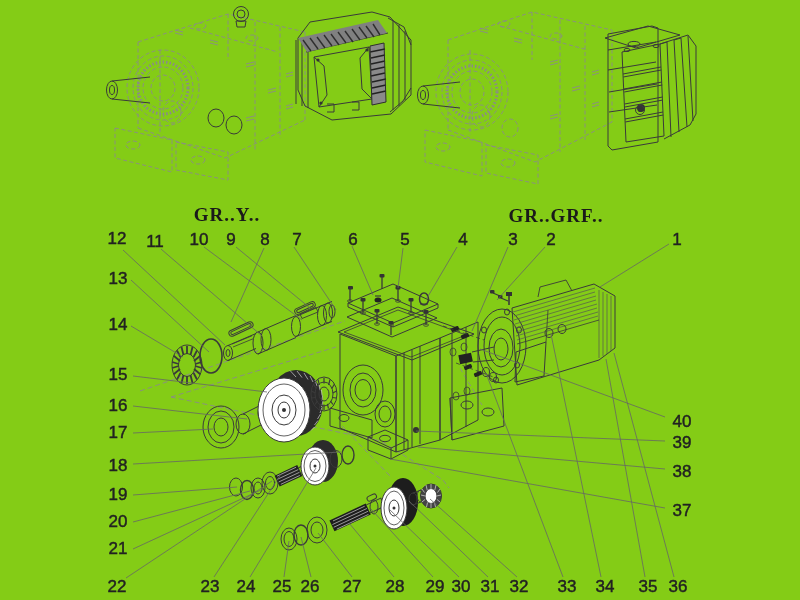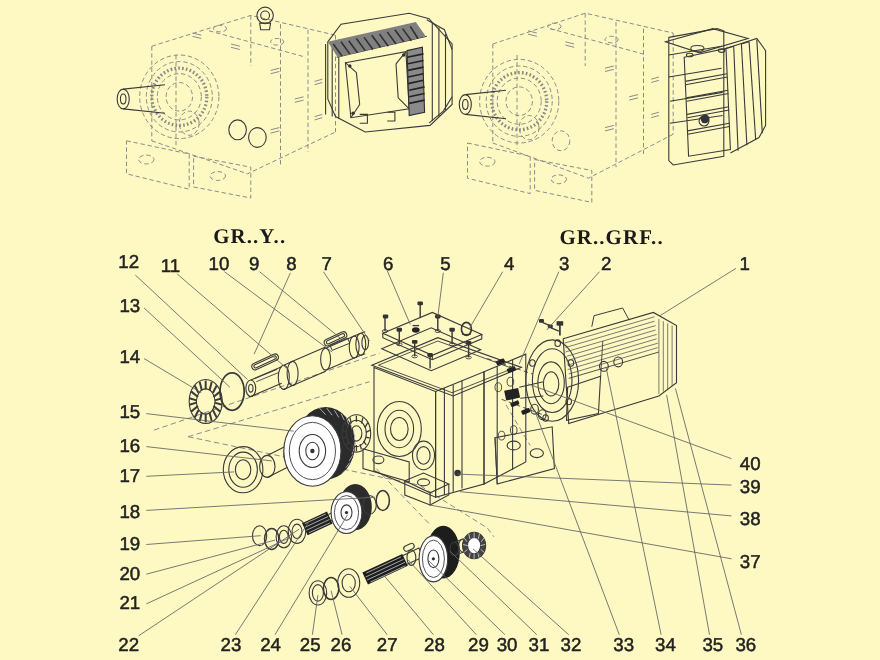--- a/index.html
+++ b/index.html
@@ -1,16 +1,16 @@
 <!DOCTYPE html>
 <html><head>
 <meta charset="utf-8">
 <style>
   html,body{margin:0;padding:0;background:#fff;}
-  #page{position:relative;width:800px;height:600px;background:#fef9c3;overflow:hidden;}
+  #page{position:relative;width:800px;height:600px;background:#84cc16;overflow:hidden;}
   svg{position:absolute;top:0;left:0;}
   text{font-family:"Liberation Sans",sans-serif;}
   .cap{font-family:"Liberation Serif",serif;font-weight:bold;font-size:19px;letter-spacing:1px;fill:#1a1a1a;}
   .num{font-size:17px;fill:#222;stroke:#222;stroke-width:0.45;}
 </style>
 </head>
 <body>
 <div id="page">
 <svg width="800" height="600" viewBox="0 0 800 600">
 

